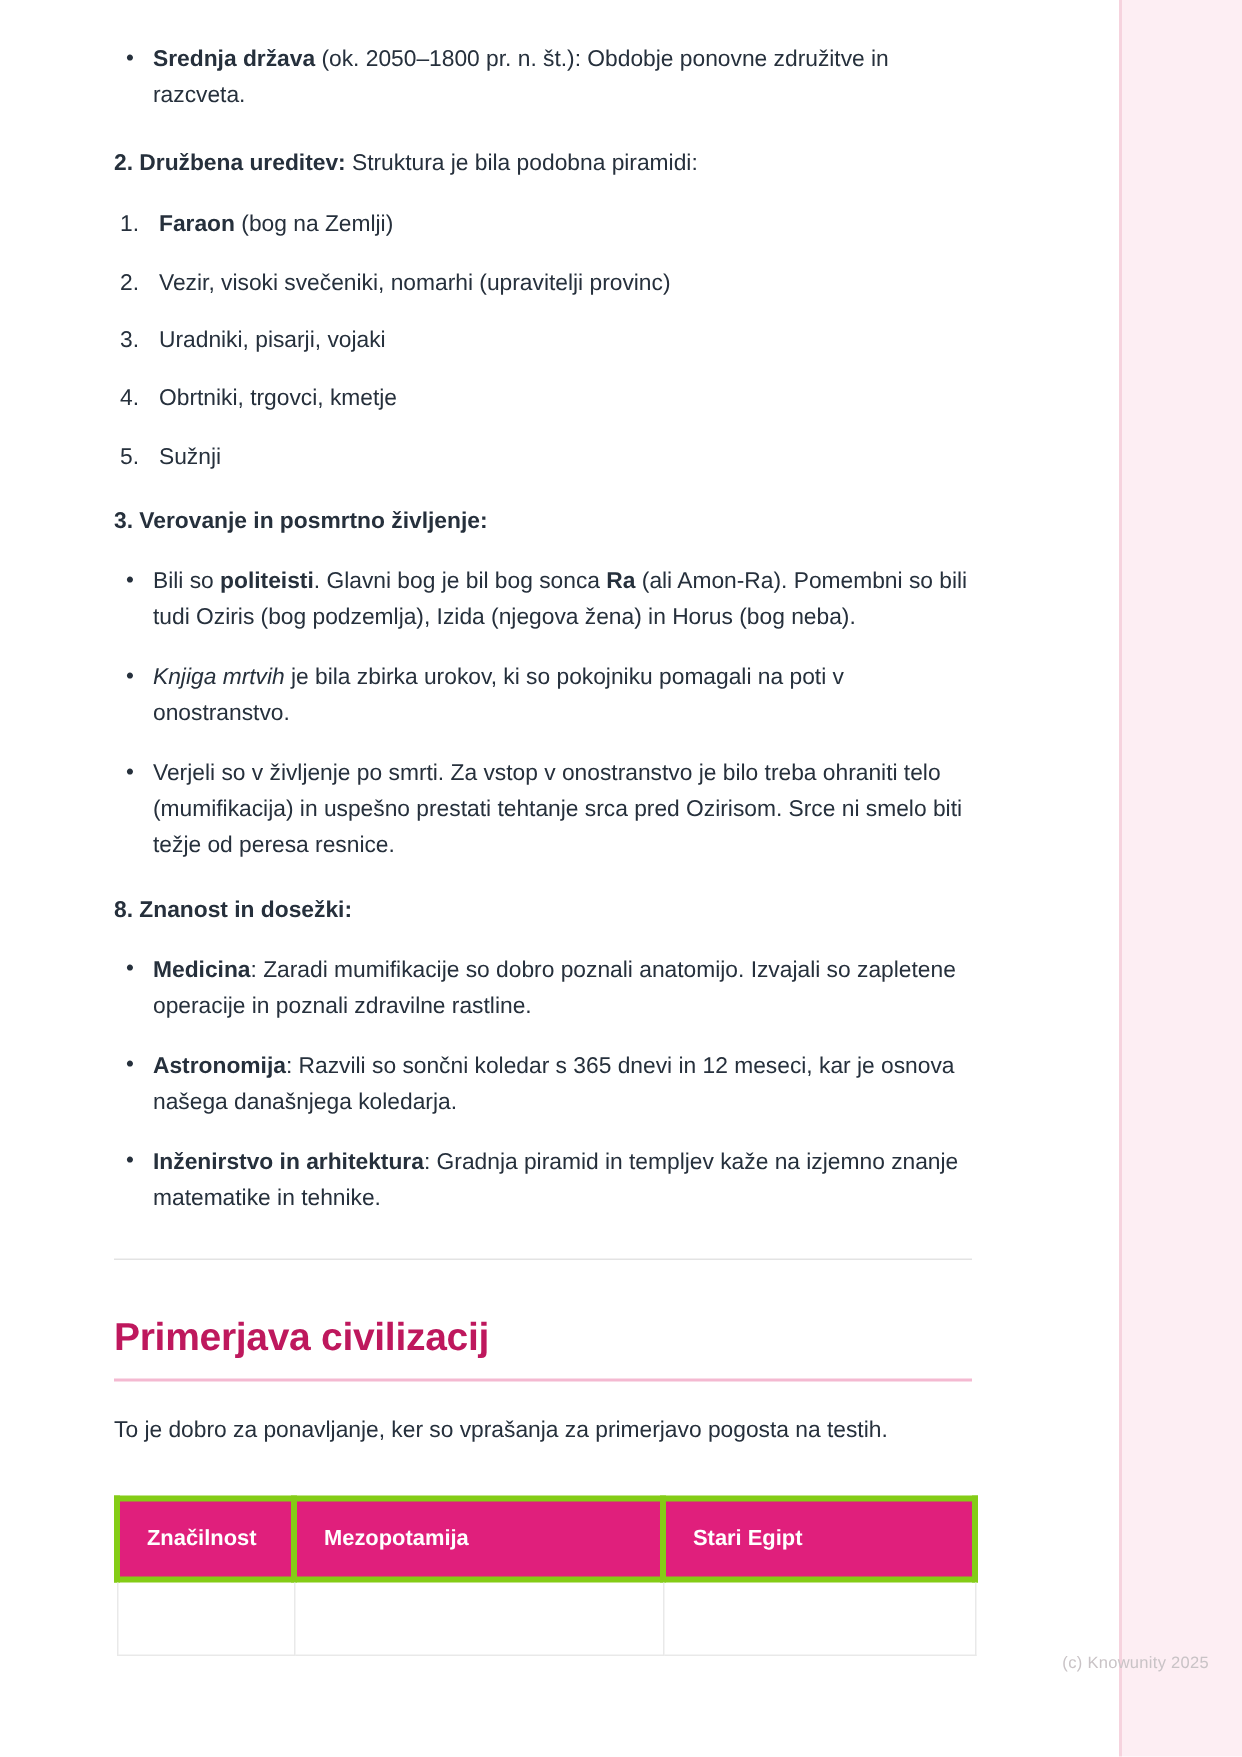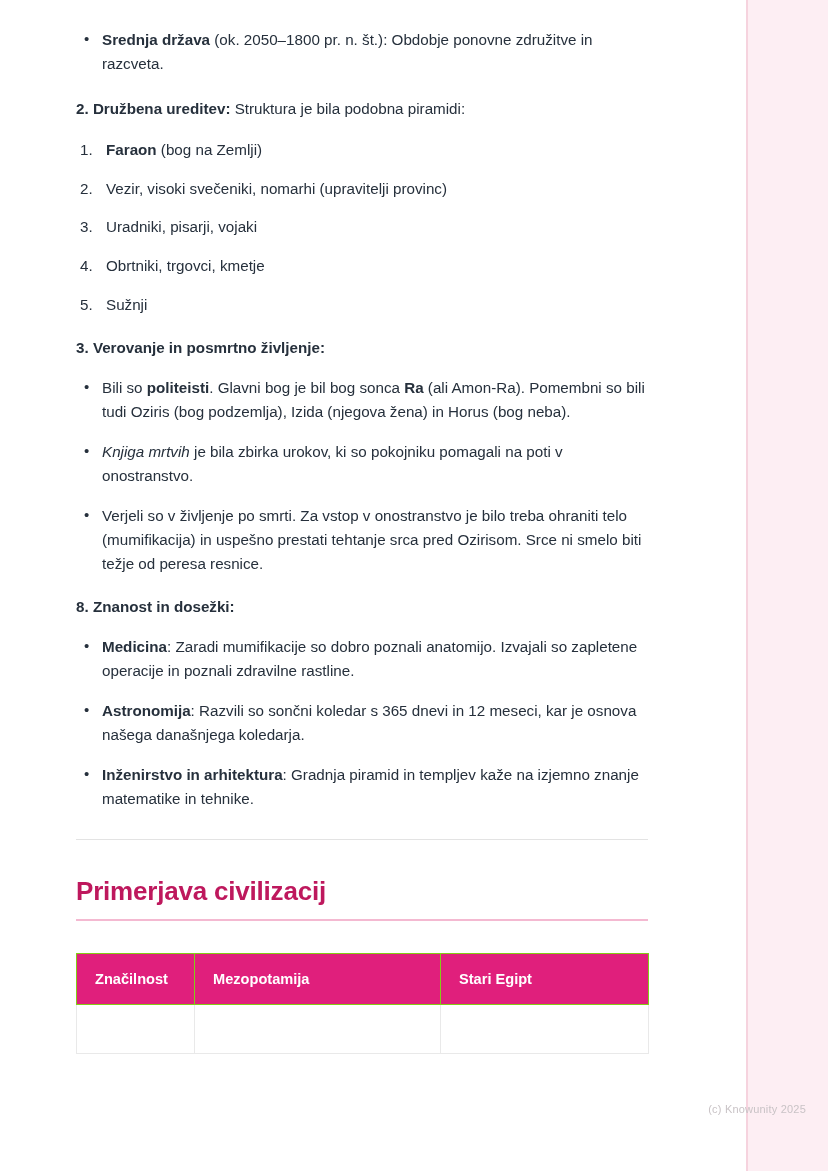--- a/index.html
+++ b/index.html
@@ -142,21 +142,21 @@
     width: 100%;
     table-layout: fixed;
   }
   table.compare th {
     background: #e01f7c;
     color: #ffffff;
     font-size: 14.6px;
     font-weight: 700;
     text-align: left;
     padding: 17px 18px;
-    border: 1px solid #84cc16;
+    border: 4px solid #84cc16;
   }
   table.compare td {
     height: 46px;
     border: 1px solid #e9e9e9;
     background: #ffffff;
   }
   col.c1 { width: 118px; }
   col.c2 { width: 246px; }
   col.c3 { width: 208px; }
 
@@ -237,20 +237,21 @@
       <li>
         <b>Inženirstvo in arhitektura</b><span>: Gradnja piramid in templjev kaže na izjemno znanje matematike in tehnike.</span>
       </li>
     </ul>
 
     <div class="sep"></div>
 
     <div class="section-title">Primerjava civilizacij</div>
     <div class="section-underline"></div>
 
+    <div class="intro-text">To je dobro za ponavljanje, ker so vprašanja za primerjavo pogosta na testih.</div>
 
     <table class="compare">
       <colgroup>
         <col class="c1">
           <col class="c2">
           <col class="c3">
       </colgroup>
       <thead>
         <tr>
           <th>Značilnost</th>

